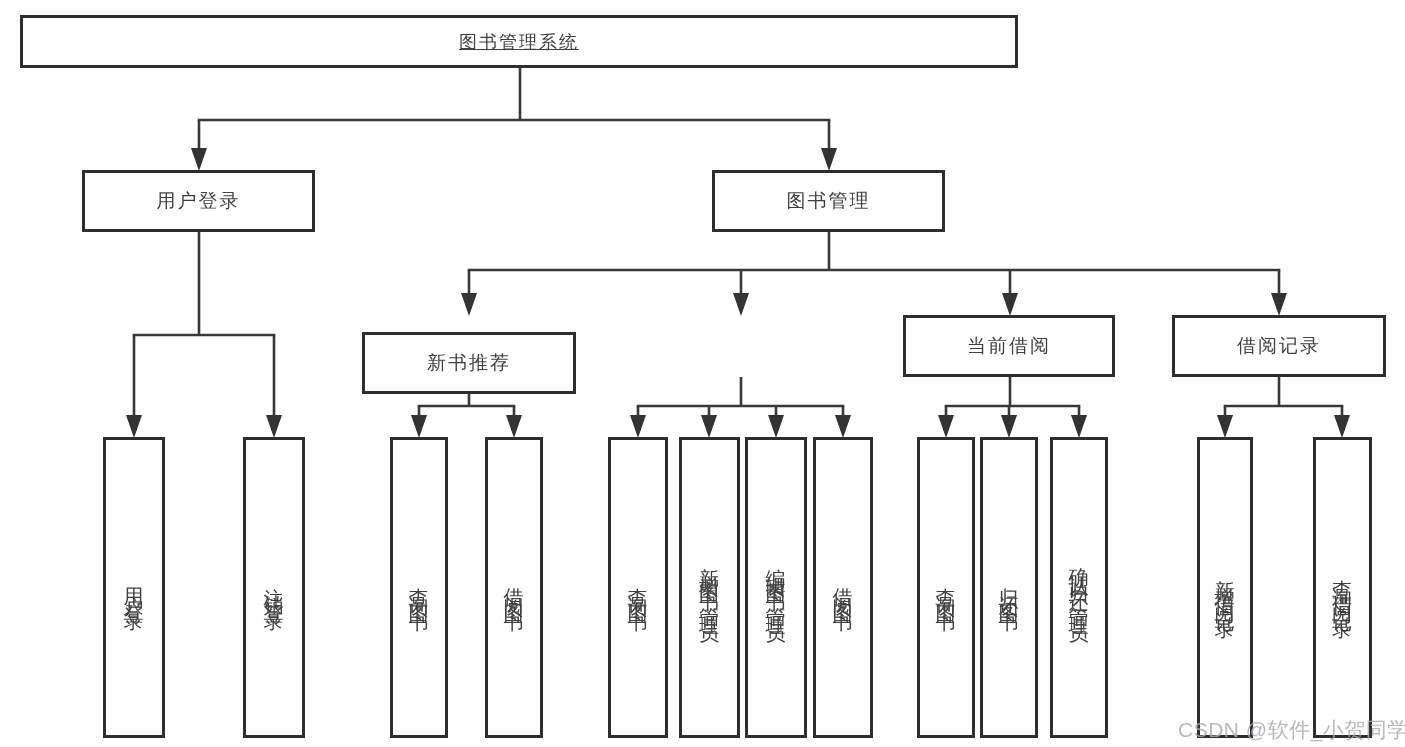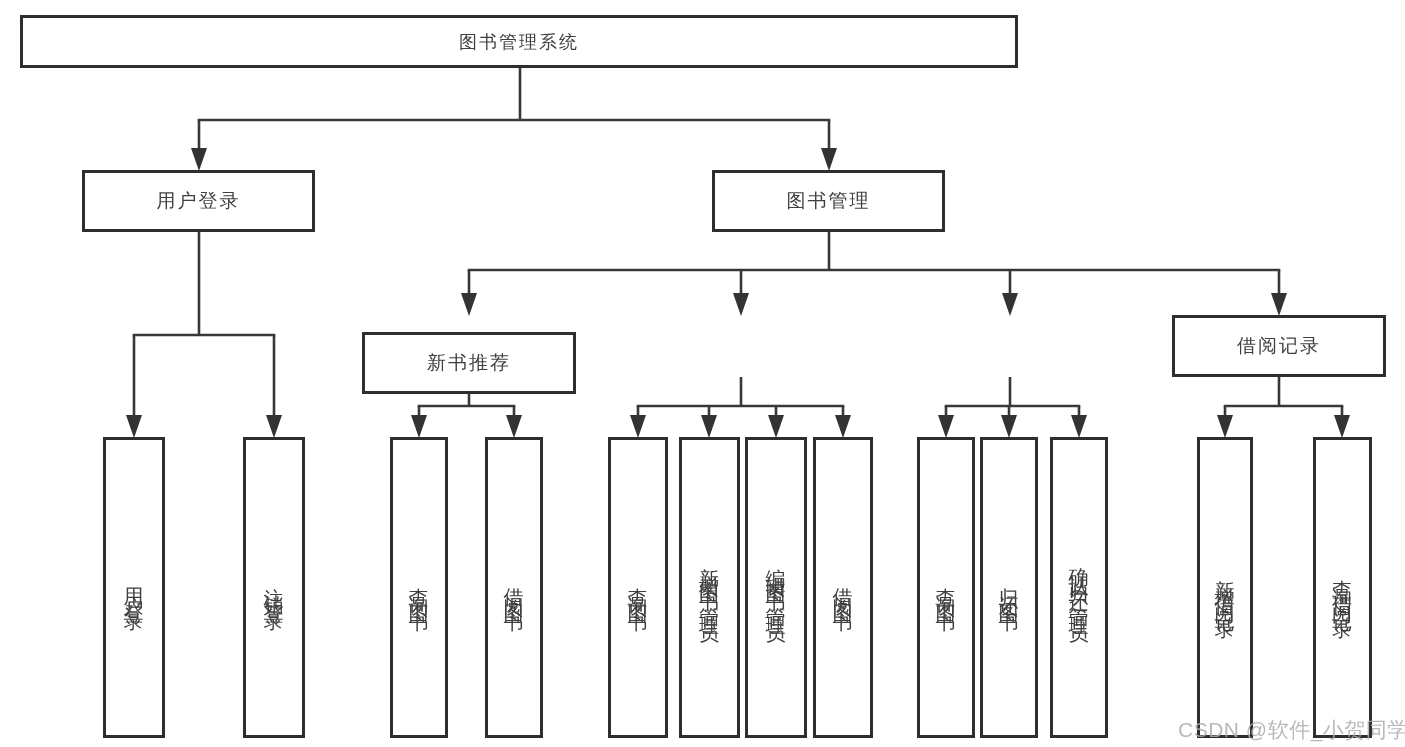--- a/index.html
+++ b/index.html
@@ -22,21 +22,21 @@
     background: #ffffff;
     border: 3px solid #2e2e2e;
     box-sizing: border-box;
     display: flex;
     align-items: center;
     justify-content: center;
     color: #3f3f3f;
     z-index: 2;
   }
   .h-label { font-size: 19px; letter-spacing: 2px; white-space: nowrap; }
-  .root-label { font-size: 18px; letter-spacing: 2px; }
+  .root-label { font-size: 18px; letter-spacing: 2px; text-decoration: underline; }
   .v-label {
     writing-mode: vertical-lr;
     text-orientation: upright;
     font-size: 20px;
     letter-spacing: 8px;
     line-height: 1;
   }
   
   .n-root          { left: 20px;   top: 15px;  width: 998px; height: 53px; }
   .n-user-login    { left: 82px;   top: 170px; width: 233px; height: 62px; }
@@ -160,20 +160,23 @@
   <div class="box n-user-login">
     <span class="h-label">用户登录</span>
   </div>
   <div class="box n-book-mgmt">
     <span class="h-label">图书管理</span>
   </div>
 
   <div class="box n-new-book">
     <span class="h-label">新书推荐</span>
   </div>
+  <div class="box n-cur-borrow">
+    <span class="h-label">当前借阅</span>
+  </div>
   <div class="box n-borrow-rec">
     <span class="h-label">借阅记录</span>
   </div>
 
   <div class="box leaf n-l-user-login">
     <span class="v-label">用户登录</span>
   </div>
   <div class="box leaf n-l-logout">
     <span class="v-label">注销登录</span>
   </div>

